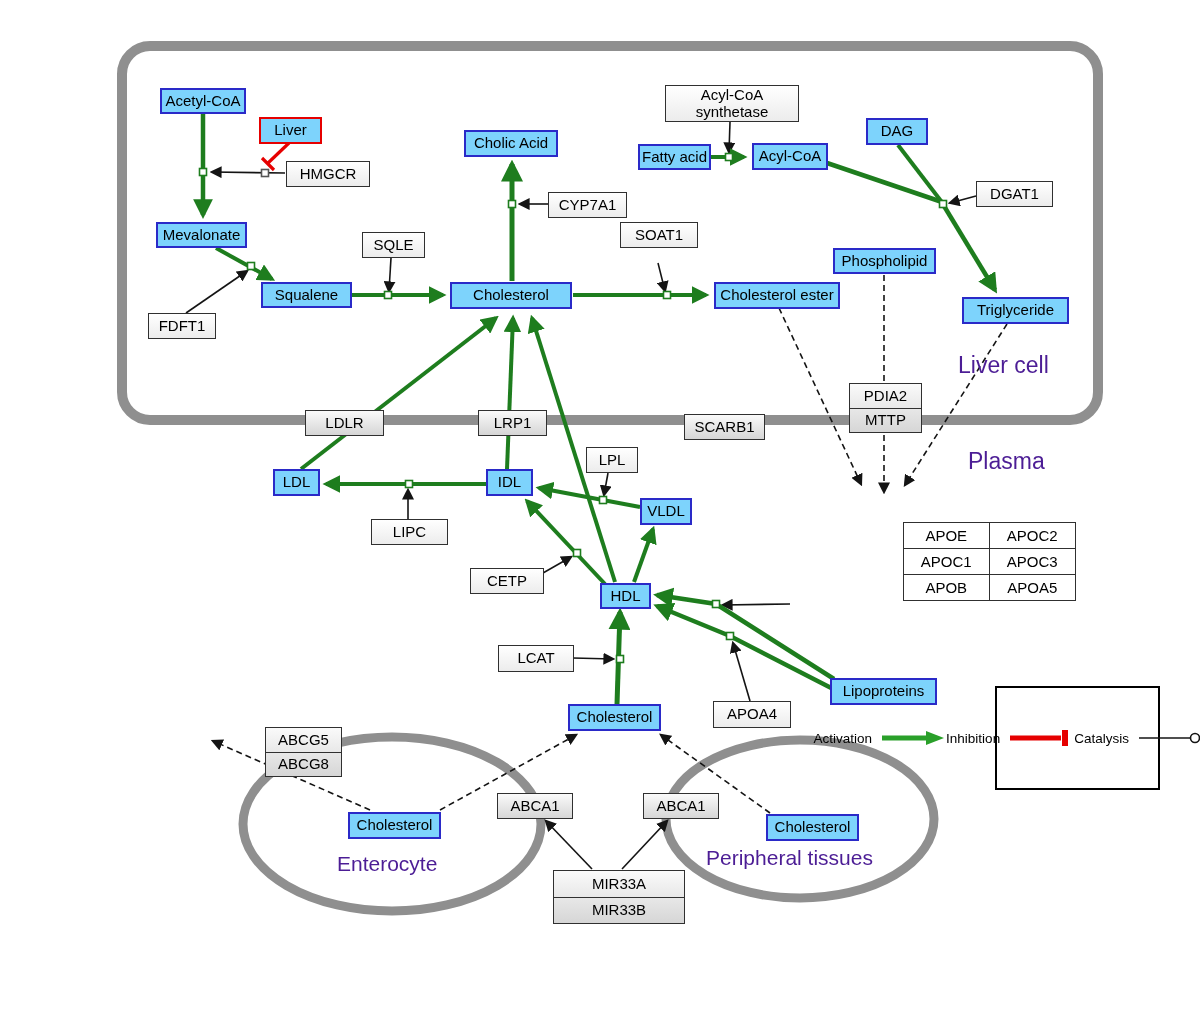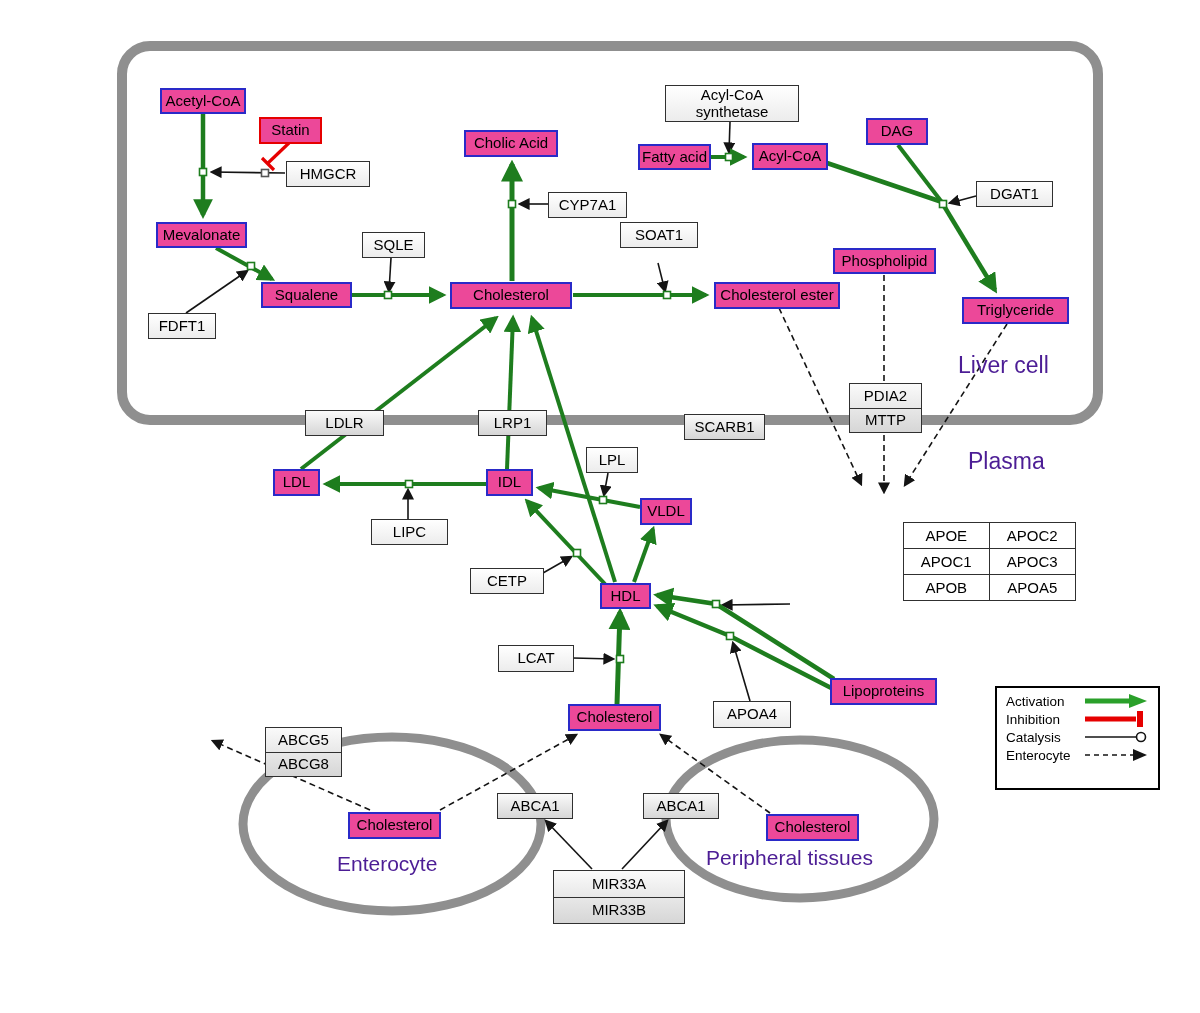--- a/index.html
+++ b/index.html
@@ -1,38 +1,38 @@
 <!DOCTYPE html>
 <html><head>
 <meta charset="utf-8">
 <style>
   *{box-sizing:border-box}
   body{margin:0;background:#fff}
   .stage{position:relative;width:1200px;height:1013px;background:#fff;overflow:hidden;
          font-family:"Liberation Sans",sans-serif}
   svg.edges{position:absolute;left:0;top:0;z-index:1}
   .box{position:absolute;z-index:3;display:flex;align-items:center;justify-content:center;
-       background:#ec4899;font-size:15px;line-height:1.1;color:#000;text-align:center}
+       background:#7dd3fc;font-size:15px;line-height:1.1;color:#000;text-align:center}
   .metab{border:2.5px solid #2a2ac8}
   .inhib{border:2.5px solid #e60000}
   .enz{border:1.5px solid #303030;background:linear-gradient(180deg,#ffffff 0%,#ececec 100%)}
   .gray{border:1.5px solid #303030;background:linear-gradient(180deg,#fafafa 0%,#d6d6d6 100%)}
   .stack{flex-direction:column;padding:0;align-items:stretch}
   .stack>div{flex:1;display:flex;align-items:center;justify-content:center;border-top:1px solid #303030}
   .stack>div:first-child{border-top:none}
   .twoline{flex-direction:column}
   .apo{position:absolute;z-index:3;display:grid;grid-template-columns:1fr 1fr;
        border:1.5px solid #303030;background:#fff}
   .apo>div{display:flex;align-items:center;justify-content:center;font-size:15px;
        border-right:1px solid #303030;border-bottom:1px solid #303030}
   .apo>div:nth-child(2n){border-right:none}
   .apo>div:nth-last-child(-n+2){border-bottom:none}
   .region-label{position:absolute;z-index:2;font-weight:normal;color:#4c1d95}
   .legend{position:absolute;z-index:4;border:2px solid #000;background:#fff;display:flex;
-       flex-direction:column;justify-content:flex-start;padding:4px 9px}
+       flex-direction:row;justify-content:center;padding:4px 9px}
   .lrow{display:flex;align-items:center;justify-content:space-between;gap:8px}
   .lrow span{font-size:13.5px;color:#000}
 </style>
 </head>
 <body>
 
 <div class="stage">
 
   <svg class="edges" width="1200" height="1013">
     <defs>
@@ -121,21 +121,21 @@
       <rect x="261.5" y="169.5" width="7" height="7" stroke="#555555"></rect>
     </g>
   </svg>
 
   <div class="region-label" style="left:958px;top:352px;font-size:23px">Liver cell</div>
   <div class="region-label" style="left:968px;top:448px;font-size:23px">Plasma</div>
   <div class="region-label" style="left:337px;top:852px;font-size:21px">Enterocyte</div>
   <div class="region-label" style="left:706px;top:846px;font-size:21px">Peripheral tissues</div>
 
   <div class="box metab" style="left:160px;top:88px;width:86px;height:26px">Acetyl-CoA</div>
-  <div class="box inhib" style="left:259px;top:117px;width:63px;height:27px">Statin</div>
+  <div class="box inhib" style="left:259px;top:117px;width:63px;height:27px">Liver</div>
   <div class="box enz" style="left:286px;top:161px;width:84px;height:26px">HMGCR</div>
   <div class="box metab" style="left:156px;top:222px;width:91px;height:26px">Mevalonate</div>
   <div class="box enz" style="left:148px;top:313px;width:68px;height:26px">FDFT1</div>
   <div class="box metab" style="left:261px;top:282px;width:91px;height:26px">Squalene</div>
   <div class="box enz" style="left:362px;top:232px;width:63px;height:26px">SQLE</div>
   <div class="box metab" style="left:464px;top:130px;width:94px;height:27px">Cholic Acid</div>
   <div class="box enz" style="left:548px;top:192px;width:79px;height:26px">CYP7A1</div>
   <div class="box metab" style="left:450px;top:282px;width:122px;height:27px">Cholesterol</div>
   <div class="box enz" style="left:620px;top:222px;width:78px;height:26px">SOAT1</div>
   <div class="box metab" style="left:714px;top:282px;width:126px;height:27px">Cholesterol ester</div>

